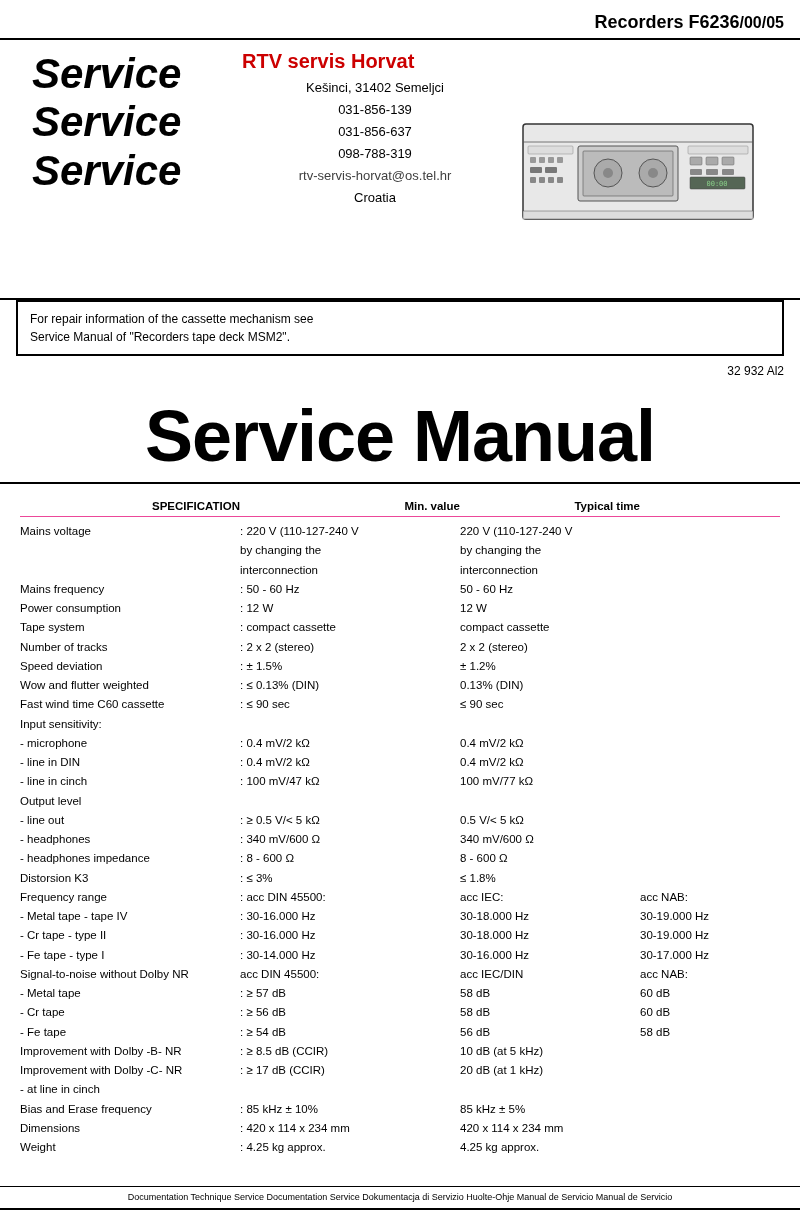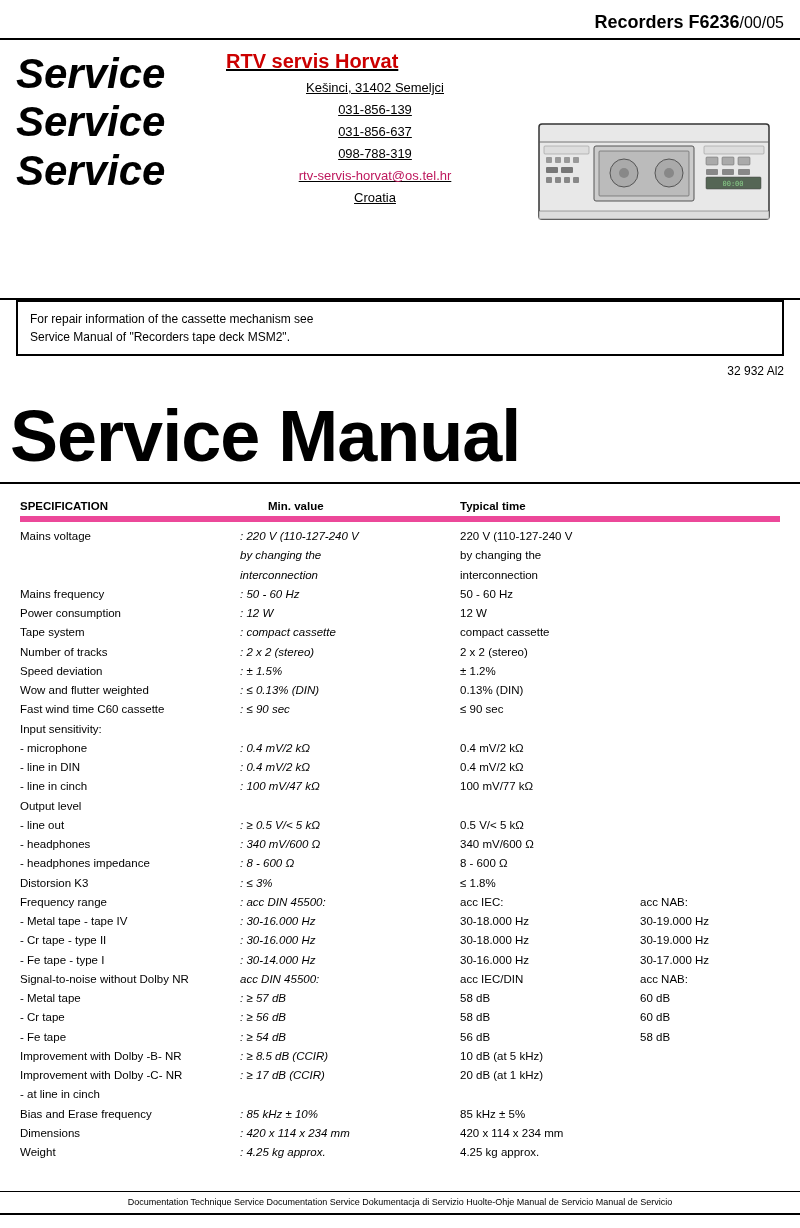--- a/index.html
+++ b/index.html
@@ -23,61 +23,60 @@
       font-size: 22px;
       font-weight: bold;
       letter-spacing: 0;
     }
     .recorder-title span.model {
       font-size: 18px;
       font-weight: bold;
     }
     .recorder-title span.variant {
       font-size: 16px;
-      font-weight: normal;
+      font-weight: bold;
     }
 
     
     .upper-section {
       display: flex;
-      padding: 10px 16px;
+      padding: 10px 32px;
       border-bottom: 2px solid #000;
       min-height: 260px;
     }
 
     .service-words {
       width: 200px;
       flex-shrink: 0;
     }
     .service-words .word {
       font-size: 42px;
       font-weight: bold;
       font-style: italic;
       line-height: 1.15;
       color: #000;
     }
 
     .center-info {
       flex: 1;
       padding-left: 10px;
-      text-decoration: underline;
     }
     .rtv-title {
       color: #cc0000;
       font-size: 20px;
       font-weight: bold;
       margin-bottom: 4px;
     }
     .address-block {
       font-size: 13px;
       line-height: 1.7;
       text-align: center;
     }
     .email-link {
-      color: #be185d;
+      color: #404040;
     }
 
     .device-image {
       width: 260px;
       flex-shrink: 0;
       display: flex;
       align-items: center;
       justify-content: center;
       text-align: center;
     }
@@ -92,54 +91,55 @@
     }
 
     .part-number {
       text-align: right;
       padding: 2px 16px;
       font-size: 12px;
     }
 
     
     .service-manual-title {
-      text-align: left;
+      text-align: center;
       font-size: 72px;
       font-weight: 900;
       letter-spacing: -1px;
       padding: 20px 10px 10px;
       line-height: 1;
       border-bottom: 2px solid #000;
     }
 
     
     .spec-section {
       padding: 16px 20px;
       font-size: 11.5px;
     }
 
     .spec-header-row {
       display: flex;
       margin-bottom: 6px;
       font-weight: bold;
-      border-bottom: 6px solid #ec4899;
+      border-bottom: 1px solid #ec4899;
       padding-bottom: 4px;
+      text-align: right;
     }
     .spec-header-row .col-label { width: 220px; flex-shrink: 0; }
     .spec-header-row .col-min { width: 220px; flex-shrink: 0; padding-left: 28px; }
     .spec-header-row .col-typ { width: 180px; flex-shrink: 0; }
     .spec-header-row .col-nab { flex: 1; }
 
     .spec-row {
       display: flex;
       margin-bottom: 2px;
       line-height: 1.5;
     }
     .spec-row .col-label { width: 220px; flex-shrink: 0; }
-    .spec-row .col-min { width: 220px; flex-shrink: 0; font-style: italic; }
+    .spec-row .col-min { width: 220px; flex-shrink: 0; }
     .spec-row .col-typ { width: 180px; flex-shrink: 0; }
     .spec-row .col-nab { flex: 1; }
 
     
     .doc-footer {
       border-top: 1px solid #000;
       margin-top: 12px;
       padding: 4px 16px;
       font-size: 9px;
       text-align: center;

